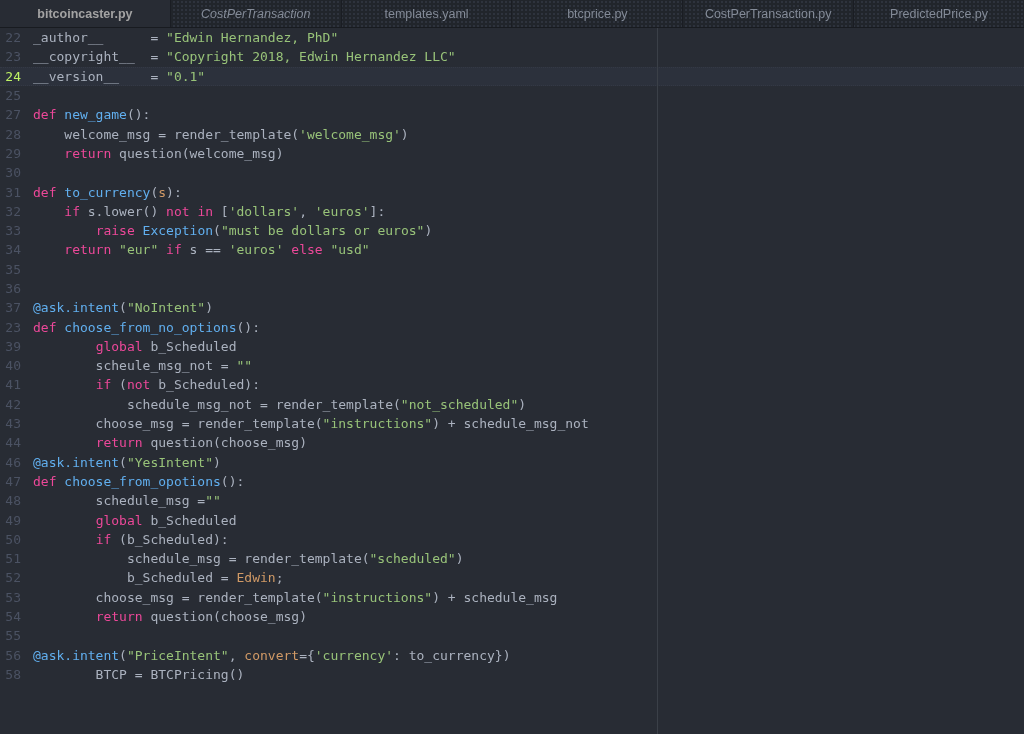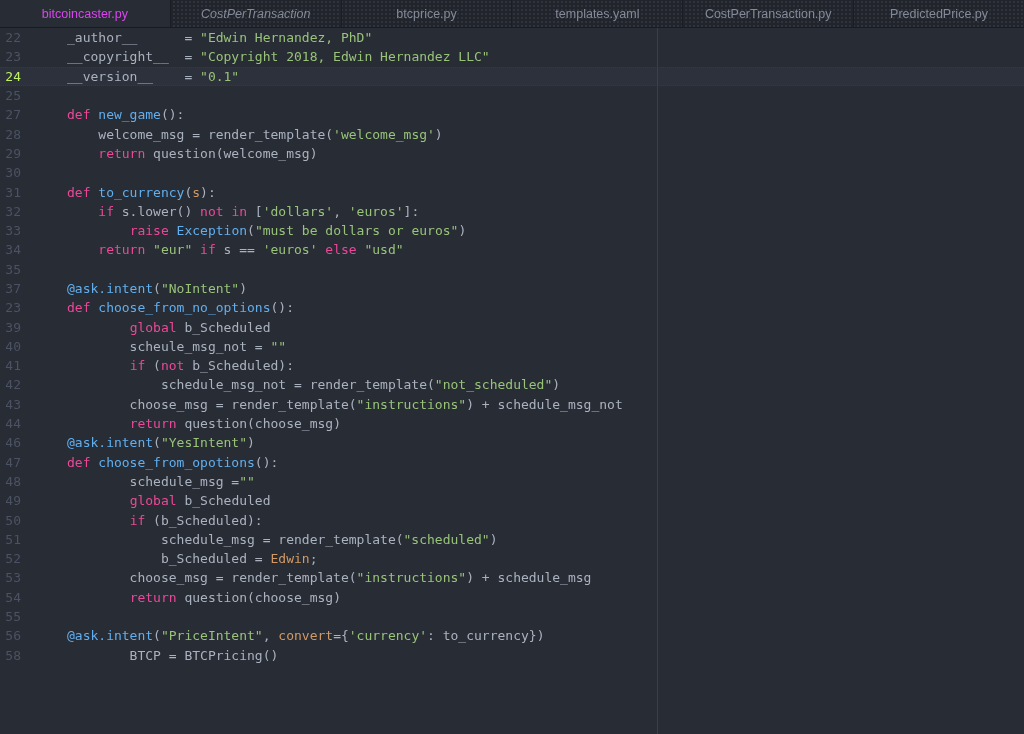--- a/index.html
+++ b/index.html
@@ -25,23 +25,24 @@
     font-size: 12.5px;
     color: #848b98;
     border-right: 1px solid #1a1d23;
     cursor: default;
     white-space: nowrap;
     overflow: hidden;
   }
   .tab:last-child { border-right: none; }
   .tab.active {
     background: #282c34;
-    color: #d946ef;
+    color: #a3a3a3;
     border-right: 1px solid #1a1d23;
     margin-bottom: -1px;
+    font-weight: bold;
   }
   .tab.italic { font-style: italic; }
 
   
   .editor {
     position: relative;
     width: 1024px;
     height: 706px;
     background: #282c34;
     overflow: hidden;
@@ -54,21 +55,20 @@
     height: 100%;
     background: #3b4048;
     z-index: 3;
   }
   .code-lines { position: relative; z-index: 2; }
   .code-line {
     display: flex;
     height: 19.3px;
     align-items: center;
     white-space: pre;
-    gap: 34px;
   }
   .code-line.active-line {
     background: #2c313c;
     border-top: 1px dotted #343945;
     border-bottom: 1px dotted #343945;
   }
   .gutter-num {
     flex: 0 0 21px;
     text-align: right;
     font-family: "DejaVu Sans Mono", "Liberation Mono", monospace;
@@ -93,24 +93,24 @@
 <body>
 
 <div class="tab-bar" id="tab-bar">
     <div class="tab active">
       <span>bitcoincaster.py</span>
     </div>
     <div class="tab italic">
       <span>CostPerTransaction</span>
     </div>
     <div class="tab">
-      <span>btcprice.py</span>
+      <span>templates.yaml</span>
     </div>
     <div class="tab">
-      <span>templates.yaml</span>
+      <span>btcprice.py</span>
     </div>
     <div class="tab">
       <span>CostPerTransaction.py</span>
     </div>
     <div class="tab">
       <span>PredictedPrice.py</span>
     </div>
   </div>
 
 <div class="editor" id="editor">
@@ -122,20 +122,21 @@
       <div class="code-line"><div class="gutter-num">25</div><div class="code-text">&nbsp;</div></div>
       <div class="code-line"><div class="gutter-num">27</div><div class="code-text"><span class="tok-k">def </span><span class="tok-f">new_game</span><span class="tok-d">():</span></div></div>
       <div class="code-line"><div class="gutter-num">28</div><div class="code-text"><span class="tok-d">    welcome_msg = render_template(</span><span class="tok-s">'welcome_msg'</span><span class="tok-d">)</span></div></div>
       <div class="code-line"><div class="gutter-num">29</div><div class="code-text"><span class="tok-d">    </span><span class="tok-k">return</span><span class="tok-d"> question(welcome_msg)</span></div></div>
       <div class="code-line"><div class="gutter-num">30</div><div class="code-text">&nbsp;</div></div>
       <div class="code-line"><div class="gutter-num">31</div><div class="code-text"><span class="tok-k">def </span><span class="tok-f">to_currency</span><span class="tok-d">(</span><span class="tok-o">s</span><span class="tok-d">):</span></div></div>
       <div class="code-line"><div class="gutter-num">32</div><div class="code-text"><span class="tok-d">    </span><span class="tok-k">if</span><span class="tok-d"> s.lower() </span><span class="tok-k">not</span><span class="tok-d"> </span><span class="tok-k">in</span><span class="tok-d"> [</span><span class="tok-s">'dollars'</span><span class="tok-d">, </span><span class="tok-s">'euros'</span><span class="tok-d">]:</span></div></div>
       <div class="code-line"><div class="gutter-num">33</div><div class="code-text"><span class="tok-d">        </span><span class="tok-k">raise</span><span class="tok-d"> </span><span class="tok-f">Exception</span><span class="tok-d">(</span><span class="tok-s">"must be dollars or euros"</span><span class="tok-d">)</span></div></div>
       <div class="code-line"><div class="gutter-num">34</div><div class="code-text"><span class="tok-d">    </span><span class="tok-k">return</span><span class="tok-d"> </span><span class="tok-s">"eur"</span><span class="tok-d"> </span><span class="tok-k">if</span><span class="tok-d"> s == </span><span class="tok-s">'euros'</span><span class="tok-d"> </span><span class="tok-k">else</span><span class="tok-d"> </span><span class="tok-s">"usd"</span></div></div>
       <div class="code-line"><div class="gutter-num">35</div><div class="code-text">&nbsp;</div></div>
+      <div class="code-line"><div class="gutter-num">36</div><div class="code-text">&nbsp;</div></div>
       <div class="code-line"><div class="gutter-num">37</div><div class="code-text"><span class="tok-f">@ask.intent</span><span class="tok-d">(</span><span class="tok-s">"NoIntent"</span><span class="tok-d">)</span></div></div>
       <div class="code-line"><div class="gutter-num">23</div><div class="code-text"><span class="tok-k">def </span><span class="tok-f">choose_from_no_options</span><span class="tok-d">():</span></div></div>
       <div class="code-line"><div class="gutter-num">39</div><div class="code-text"><span class="tok-d">        </span><span class="tok-k">global</span><span class="tok-d"> b_Scheduled</span></div></div>
       <div class="code-line"><div class="gutter-num">40</div><div class="code-text"><span class="tok-d">        scheule_msg_not = </span><span class="tok-s">""</span></div></div>
       <div class="code-line"><div class="gutter-num">41</div><div class="code-text"><span class="tok-d">        </span><span class="tok-k">if</span><span class="tok-d"> (</span><span class="tok-k">not</span><span class="tok-d"> b_Scheduled):</span></div></div>
       <div class="code-line"><div class="gutter-num">42</div><div class="code-text"><span class="tok-d">            schedule_msg_not = render_template(</span><span class="tok-s">"not_scheduled"</span><span class="tok-d">)</span></div></div>
       <div class="code-line"><div class="gutter-num">43</div><div class="code-text"><span class="tok-d">        choose_msg = render_template(</span><span class="tok-s">"instructions"</span><span class="tok-d">) + schedule_msg_not</span></div></div>
       <div class="code-line"><div class="gutter-num">44</div><div class="code-text"><span class="tok-d">        </span><span class="tok-k">return</span><span class="tok-d"> question(choose_msg)</span></div></div>
       <div class="code-line"><div class="gutter-num">46</div><div class="code-text"><span class="tok-f">@ask.intent</span><span class="tok-d">(</span><span class="tok-s">"YesIntent"</span><span class="tok-d">)</span></div></div>
       <div class="code-line"><div class="gutter-num">47</div><div class="code-text"><span class="tok-k">def </span><span class="tok-f">choose_from_opotions</span><span class="tok-d">():</span></div></div>

